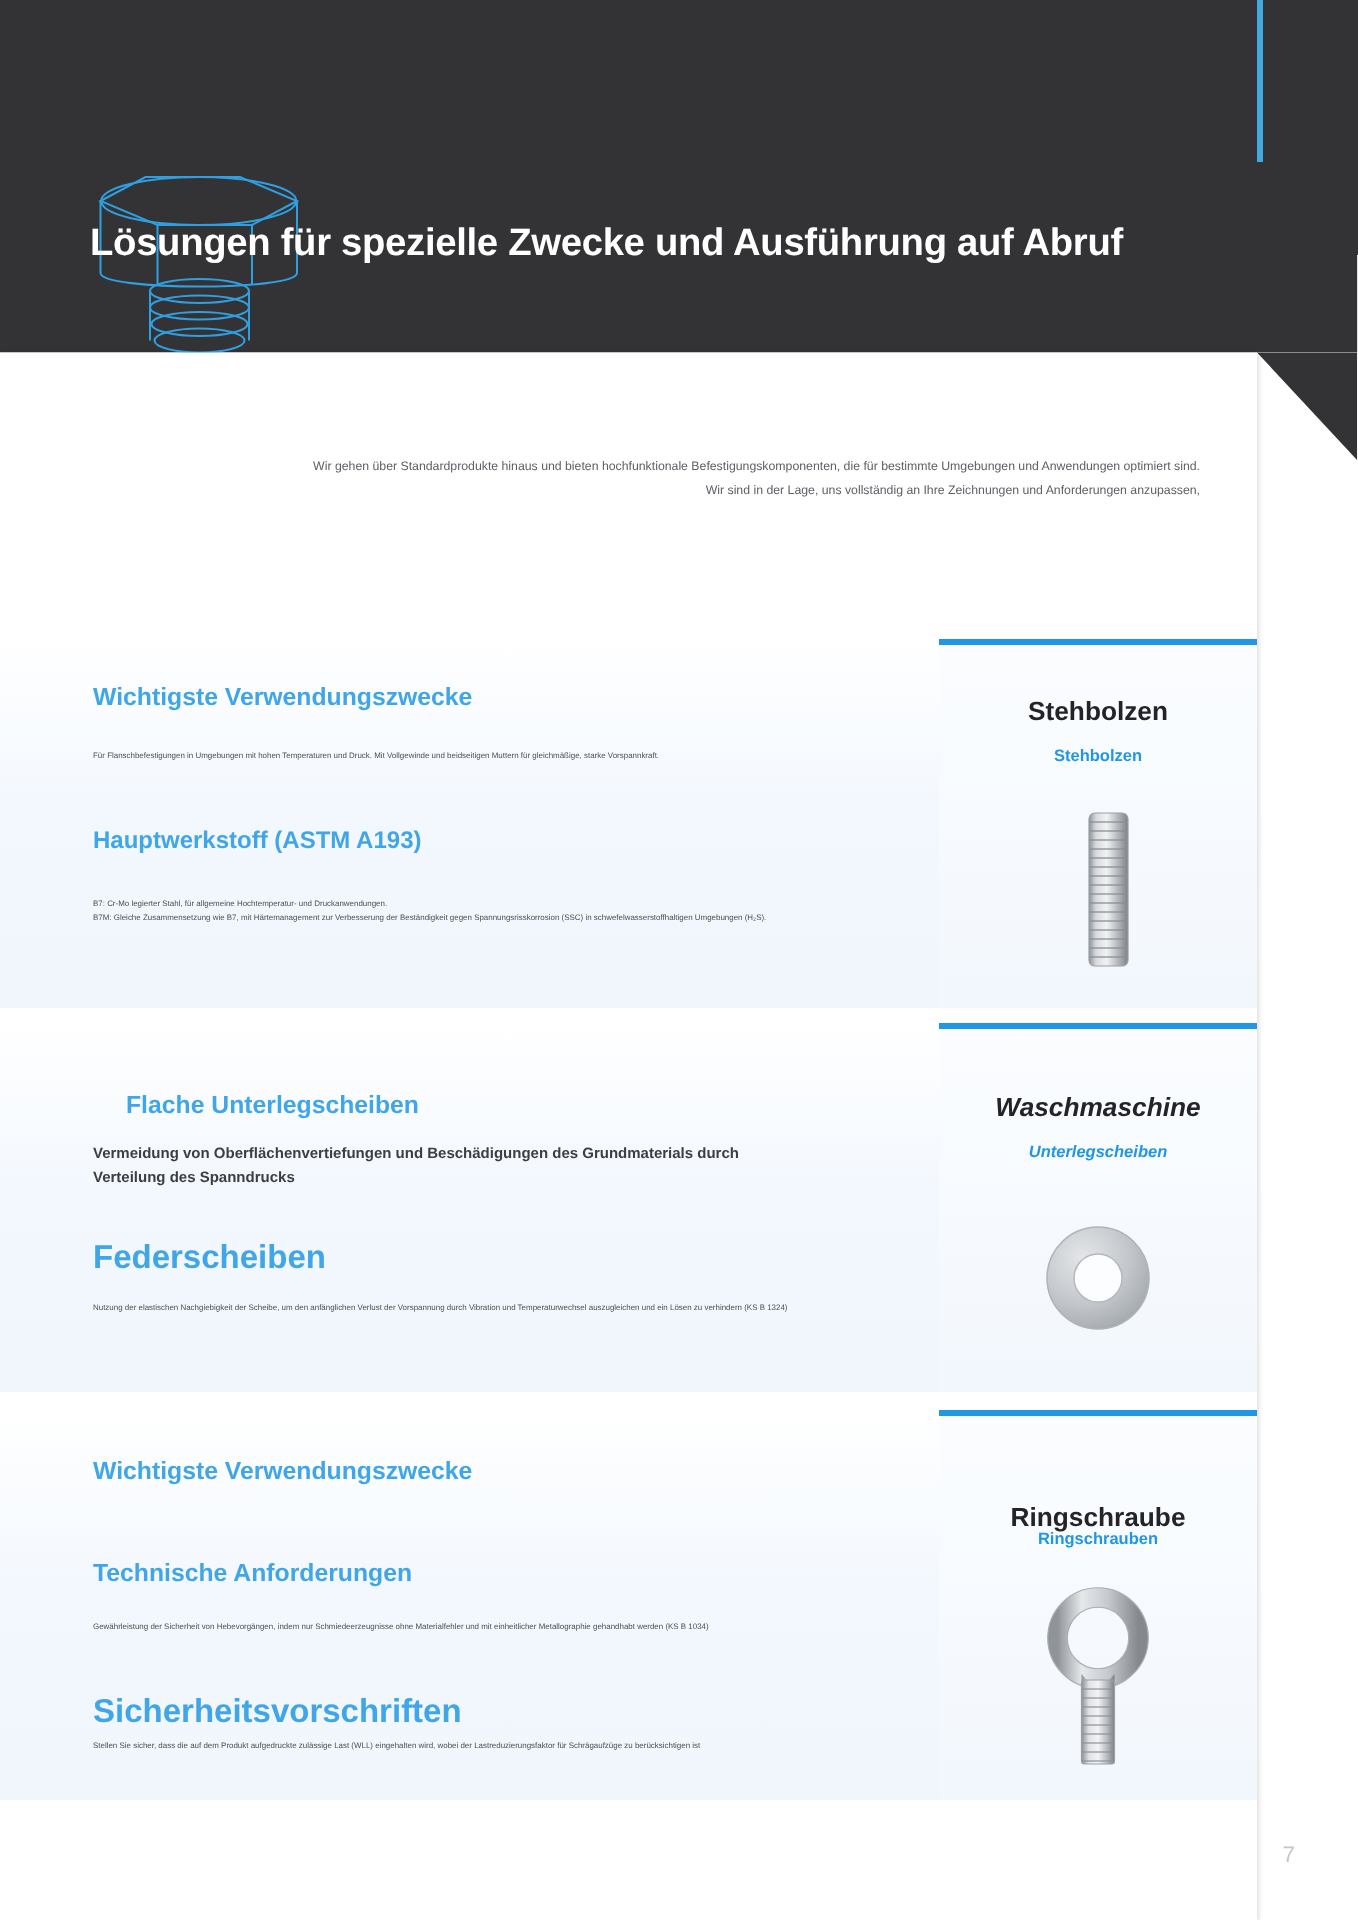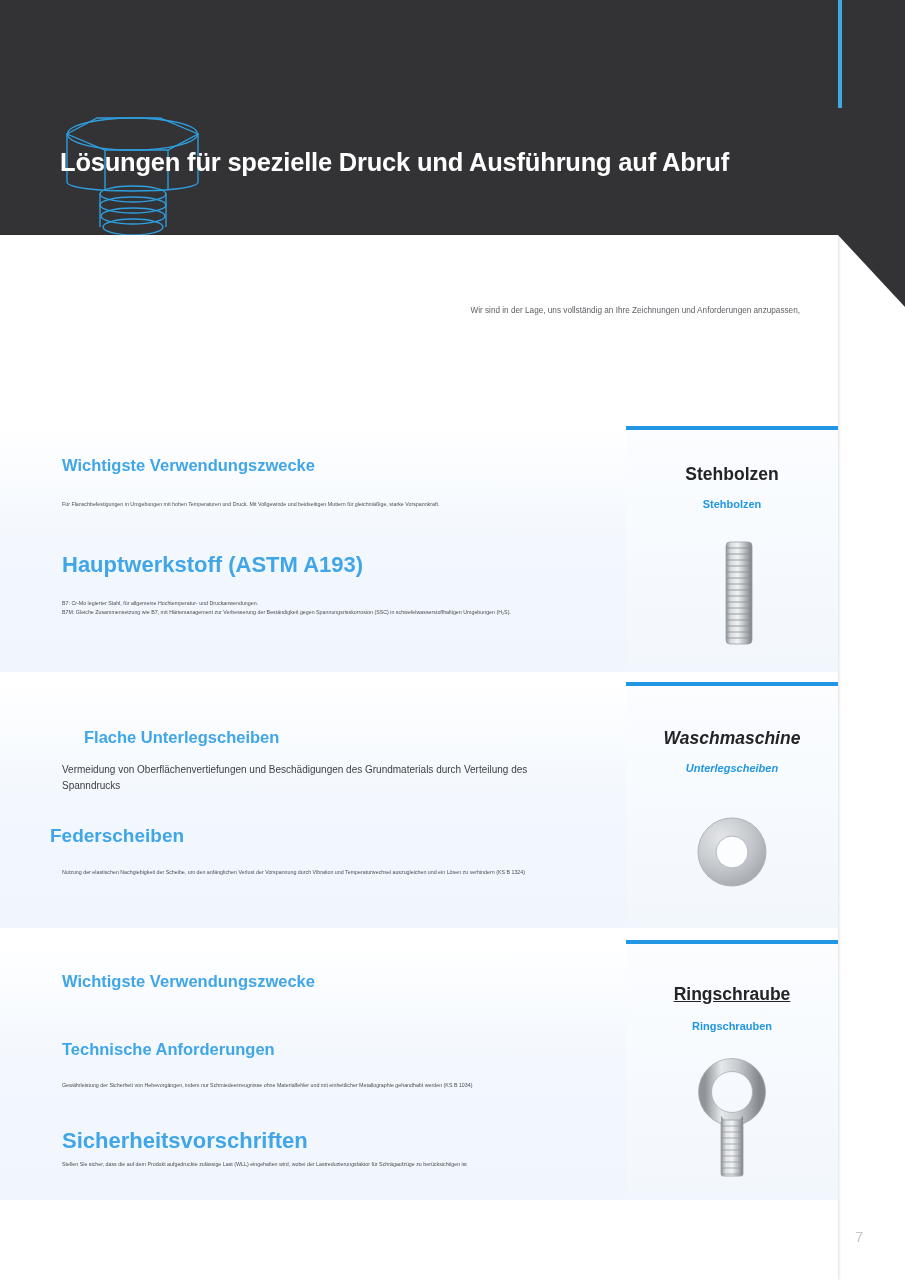--- a/index.html
+++ b/index.html
@@ -115,25 +115,26 @@
       <ellipse cx="77.5" cy="22" rx="65" ry="16"></ellipse>
 
       <ellipse cx="78" cy="82" rx="33" ry="8"></ellipse>
       <ellipse cx="78" cy="93" rx="33" ry="8"></ellipse>
       <ellipse cx="78" cy="104" rx="32" ry="8"></ellipse>
       <ellipse cx="78" cy="115" rx="30" ry="8"></ellipse>
       <path d="M45,82 L45,115 M111,82 L111,115"></path>
     </svg>
   </div>
 
-  <div class="hero-title">Lösungen für spezielle Druck und Ausführung auf Abruf</div>
+  <div class="hero-title">Lösungen für spezielle Zwecke und Ausführung auf Abruf</div>
 
   <div class="sheet"></div>
 
   <div class="intro">
+    <div>Wir gehen über Standardprodukte hinaus und bieten hochfunktionale Befestigungskomponenten, die für bestimmte Umgebungen und Anwendungen optimiert sind.</div>
     <div>Wir sind in der Lage, uns vollständig an Ihre Zeichnungen und Anforderungen anzupassen,</div>
   </div>
 
   <div class="card" style="top:426px;width:838px;height:246px;">
     <div class="card-left"></div>
     <div class="card-right" style="left:626px;">
       <div class="card-right-bar"></div>
       <div class="card-right-title" style="top:38px;">Stehbolzen</div>
       <div class="card-right-sub" style="top:72px;">Stehbolzen</div>
       <div class="product-art" style="top:112px;">
@@ -154,21 +155,21 @@
                      M100 70 H126 M100 76 H126 M100 82 H126 M100 88 H126 M100 94 H126 M100 100 H126"></path>
           </g>
           <rect x="100" y="4" width="26" height="102" rx="4" fill="none" stroke="#9aa0a6" stroke-width="0.8"></rect>
         </svg>
       </div>
     </div>
 
     <div class="h-blue" style="left:62px;top:30px;font-size:16.5px;">Wichtigste Verwendungszwecke</div>
     <div class="body-xs" style="left:62px;top:74px;width:560px;">Für Flanschbefestigungen in Umgebungen mit hohen Temperaturen und Druck. Mit Vollgewinde und beidseitigen Muttern für gleichmäßige, starke Vorspannkraft.</div>
 
-    <div class="h-blue" style="left:62px;top:126px;font-size:22px;">Hauptwerkstoff (ASTM A193)</div>
+    <div class="h-blue" style="left:62px;top:126px;font-size:16px;">Hauptwerkstoff (ASTM A193)</div>
     <div class="body-xs" style="left:62px;top:173px;width:640px;">B7: Cr-Mo legierter Stahl, für allgemeine Hochtemperatur- und Druckanwendungen.</div>
     <div class="body-xs" style="left:62px;top:182px;width:640px;">B7M: Gleiche Zusammensetzung wie B7, mit Härtemanagement zur Verbesserung der Beständigkeit gegen Spannungsrisskorrosion (SSC) in schwefelwasserstoffhaltigen Umgebungen (H₂S).</div>
   </div>
 
   <div class="card" style="top:682px;width:838px;height:246px;">
     <div class="card-left"></div>
     <div class="card-right" style="left:626px;font-style:italic;">
       <div class="card-right-bar"></div>
       <div class="card-right-title" style="top:46px;">Waschmaschine</div>
       <div class="card-right-sub" style="top:80px;">Unterlegscheiben</div>
@@ -183,31 +184,31 @@
           </defs>
           <circle cx="106" cy="45" r="34" fill="url(#gWash)"></circle>
           <circle cx="106" cy="45" r="16" fill="#fbfdff"></circle>
           <circle cx="106" cy="45" r="34" fill="none" stroke="#aeb3b8" stroke-width="1"></circle>
           <circle cx="106" cy="45" r="16" fill="none" stroke="#b4b9be" stroke-width="1"></circle>
         </svg>
       </div>
     </div>
 
     <div class="h-blue" style="left:62px;top:46px;font-size:16.5px;margin-left:22px;">Flache Unterlegscheiben</div>
-    <div class="body-md" style="left:62px;top:80px;width:480px;">Vermeidung von Oberflächenvertiefungen und Beschädigungen des Grundmaterials durch Verteilung des Spanndrucks</div>
-
-    <div class="h-blue" style="left:50px;top:143px;font-size:19px;">Federscheiben</div>
+    <div class="body-md" style="left:62px;top:80px;width:480px;font-weight:bold;">Vermeidung von Oberflächenvertiefungen und Beschädigungen des Grundmaterials durch Verteilung des Spanndrucks</div>
+
+    <div class="h-blue" style="left:62px;top:143px;font-size:22px;">Federscheiben</div>
     <div class="body-xs" style="left:62px;top:186px;width:680px;">Nutzung der elastischen Nachgiebigkeit der Scheibe, um den anfänglichen Verlust der Vorspannung durch Vibration und Temperaturwechsel auszugleichen und ein Lösen zu verhindern (KS B 1324)</div>
   </div>
 
   <div class="card" style="top:940px;width:838px;height:260px;">
     <div class="card-left"></div>
     <div class="card-right" style="left:626px;">
       <div class="card-right-bar"></div>
-      <div class="card-right-title" style="top:44px;text-decoration:underline;">Ringschraube</div>
+      <div class="card-right-title" style="top:61px;">Ringschraube</div>
       <div class="card-right-sub" style="top:80px;">Ringschrauben</div>
       <div class="product-art" style="top:118px;">
         <svg width="212" height="125" viewBox="0 0 212 125">
           <defs>
             <linearGradient id="gEye" x1="0" y1="0" x2="1" y2="0">
               <stop offset="0" stop-color="#8b9095"></stop>
               <stop offset="0.22" stop-color="#dfe1e4"></stop>
               <stop offset="0.5" stop-color="#f2f3f4"></stop>
               <stop offset="0.78" stop-color="#b6babf"></stop>
               <stop offset="1" stop-color="#7d8186"></stop>

